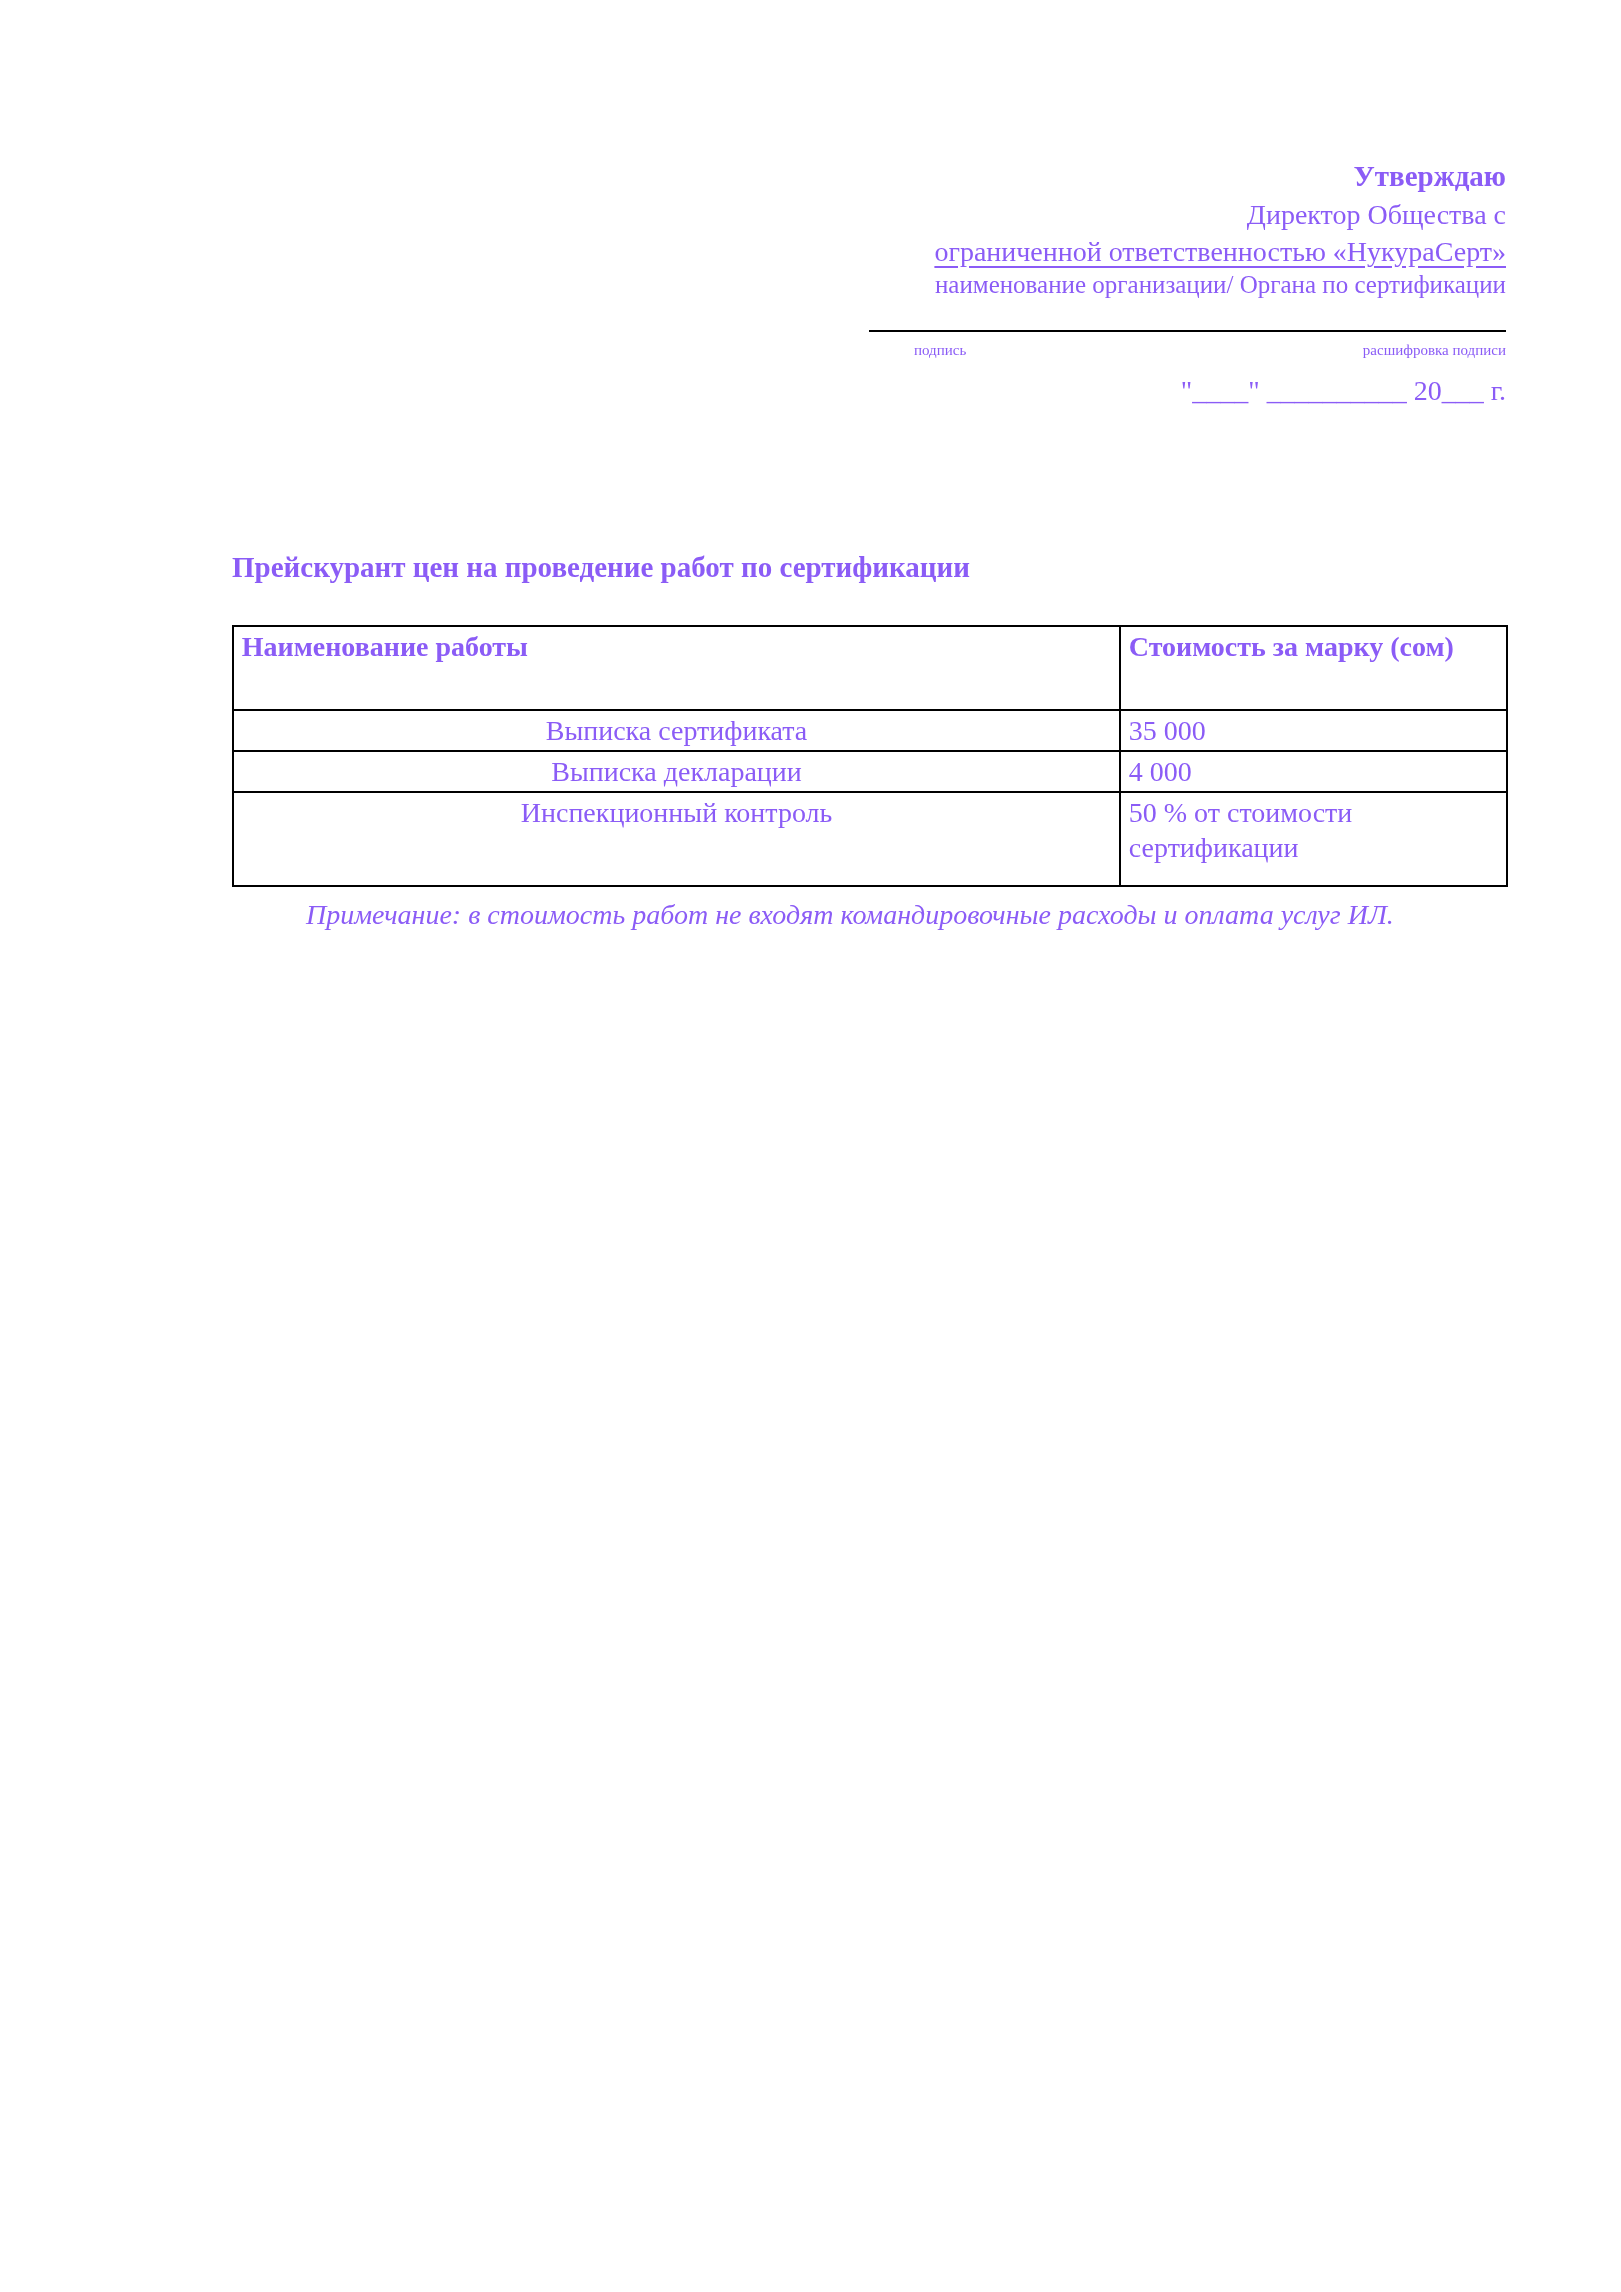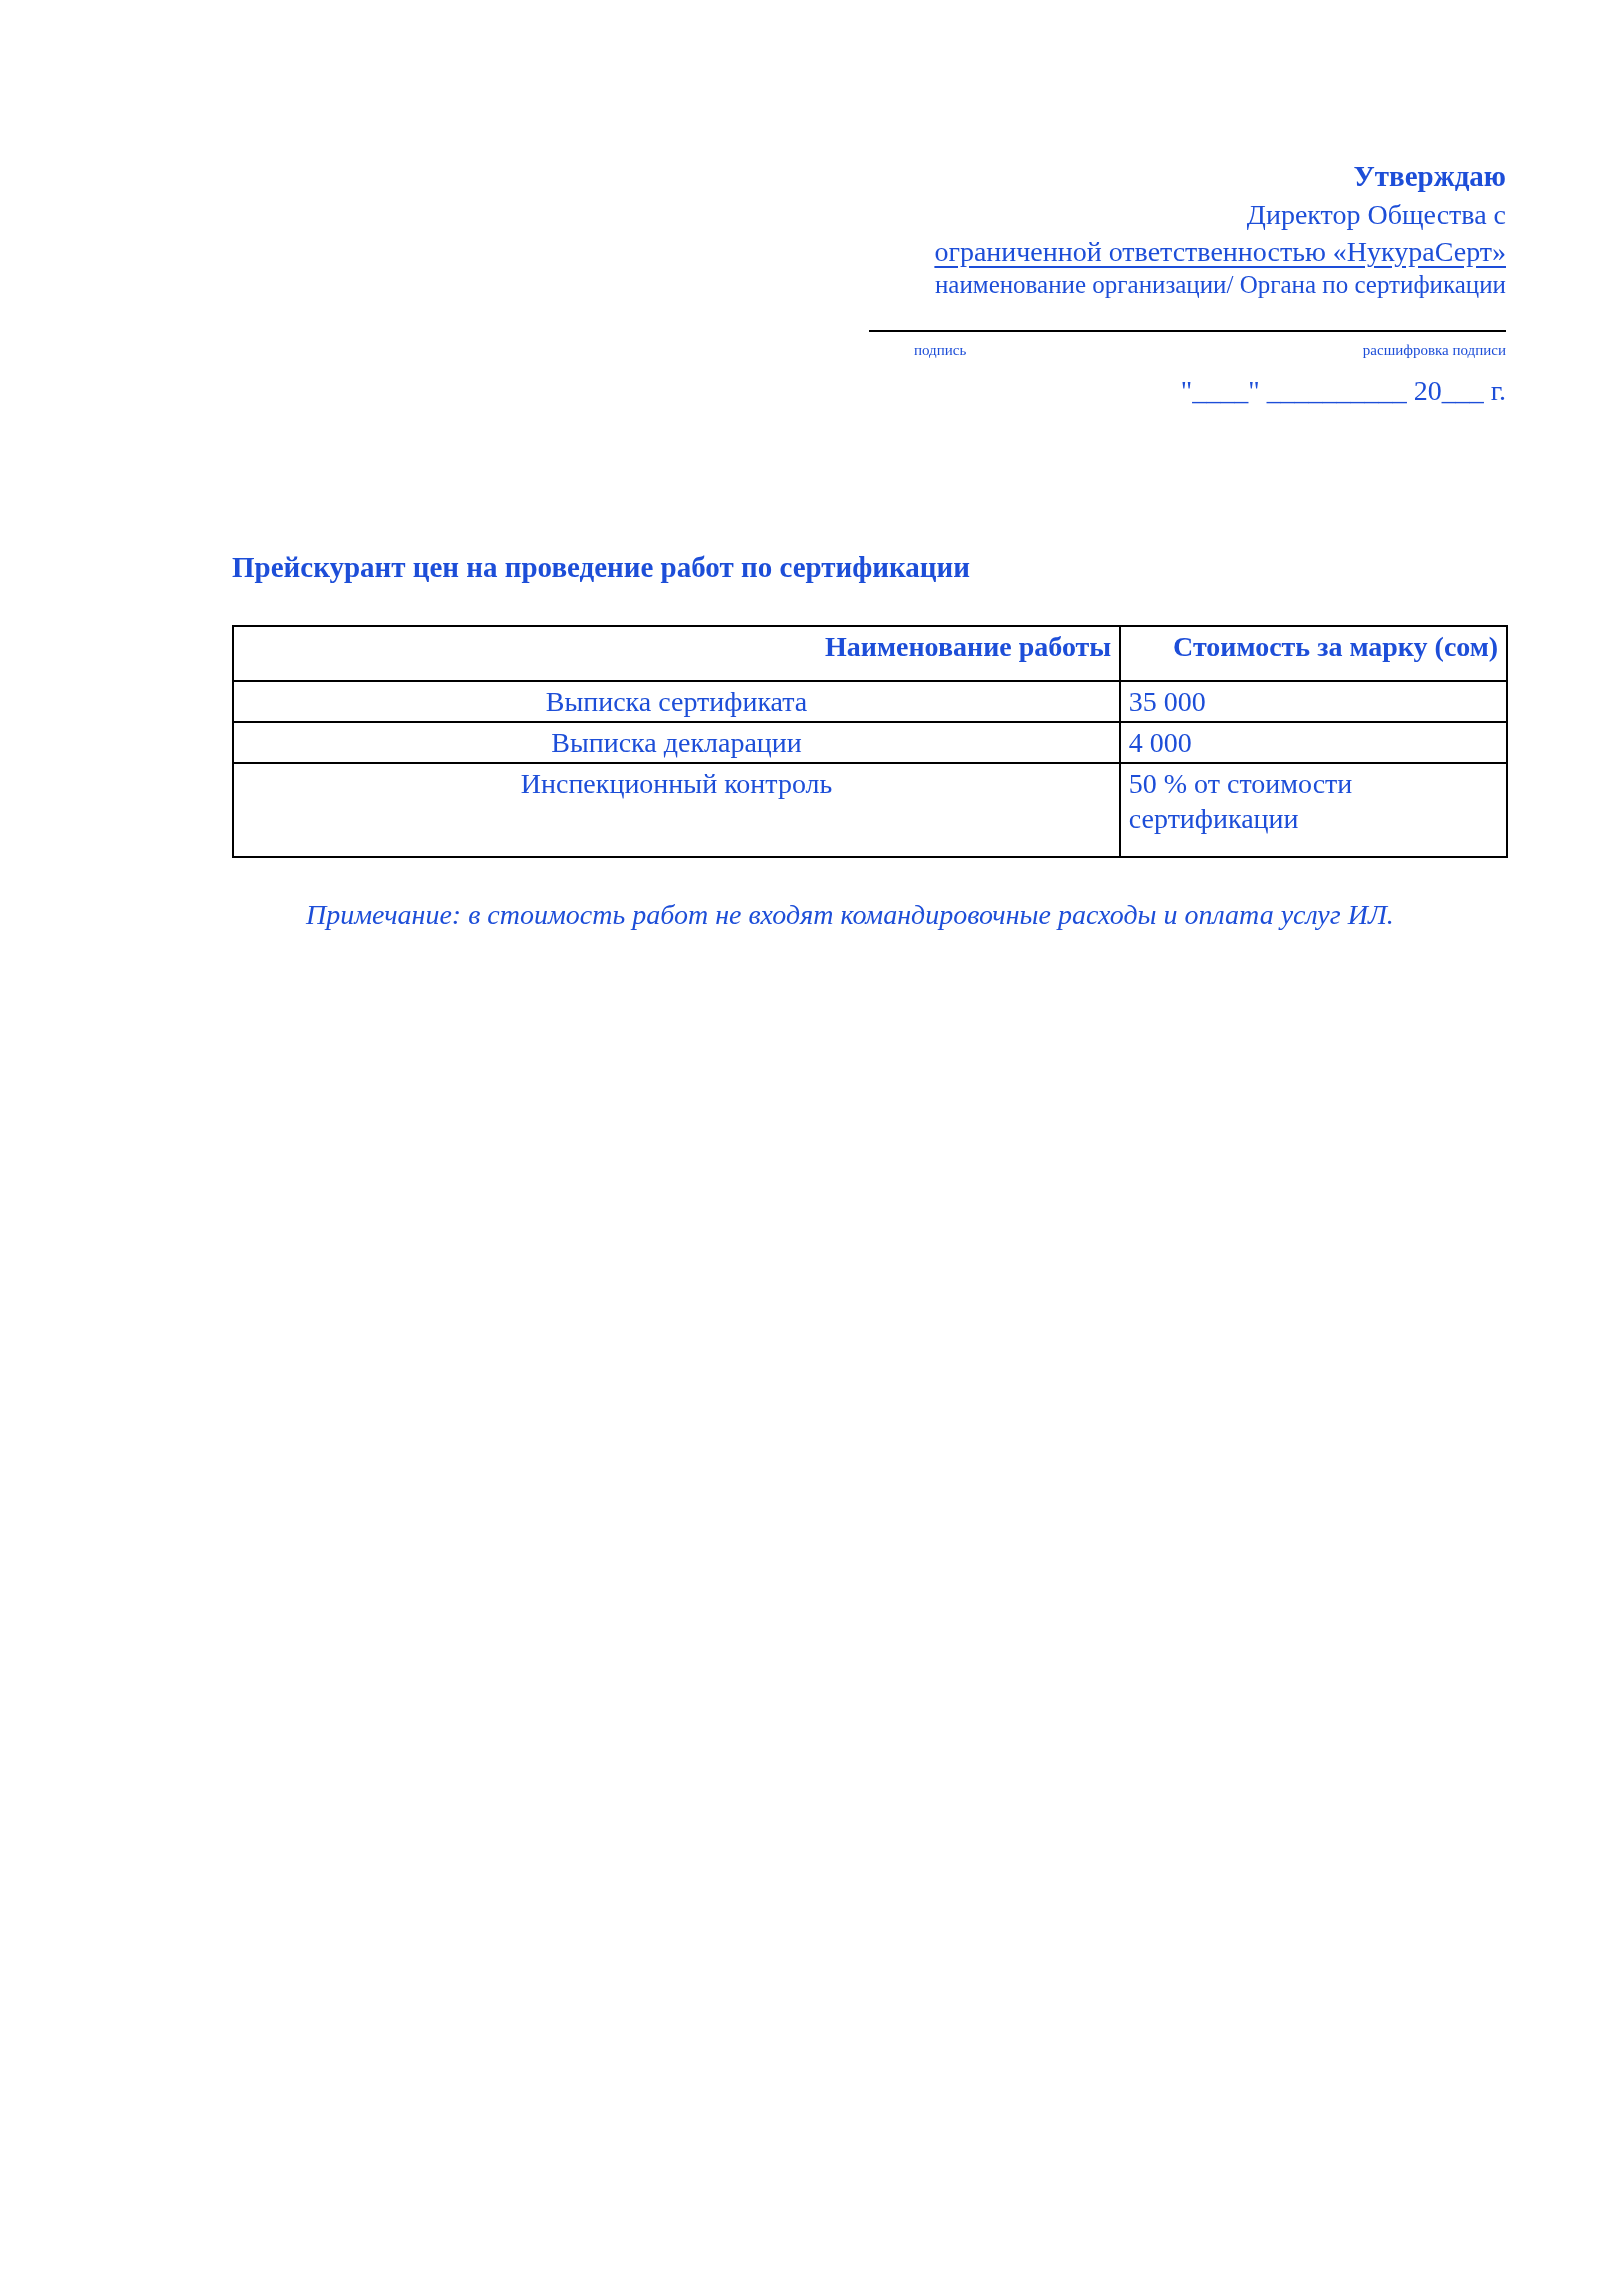--- a/index.html
+++ b/index.html
@@ -6,21 +6,21 @@
     margin: 0;
     padding: 0;
     background: #e8e8e8;
   }
   .page {
     position: relative;
     width: 1621px;
     height: 2293px;
     margin: 0 auto;
     background: #ffffff;
-    color: #1d4ed8;
+    color: #8b5cf6;
     font-family: "Liberation Serif", "DejaVu Serif", serif;
     font-size: 28px;
     overflow: hidden;
   }
 
   
   .approval {
     position: absolute;
     top: 157px;
     right: 115px;
@@ -92,22 +92,22 @@
   .price-table th,
   .price-table td {
     border: 2px solid #000000;
     vertical-align: top;
     line-height: 35px;
     padding: 2px 7.8px;
     box-sizing: border-box;
   }
   .price-table th {
     font-weight: bold;
-    text-align: right;
-    height: 55px;
+    text-align: left;
+    height: 84px;
   }
   .col-name  { width: 887px; }
   .col-price { width: 387px; }
   .cell-name {
     text-align: center;
     padding-left: 9.8px;
   }
   .cell-price {
   }
   .row-1 td { height: 39px; }

